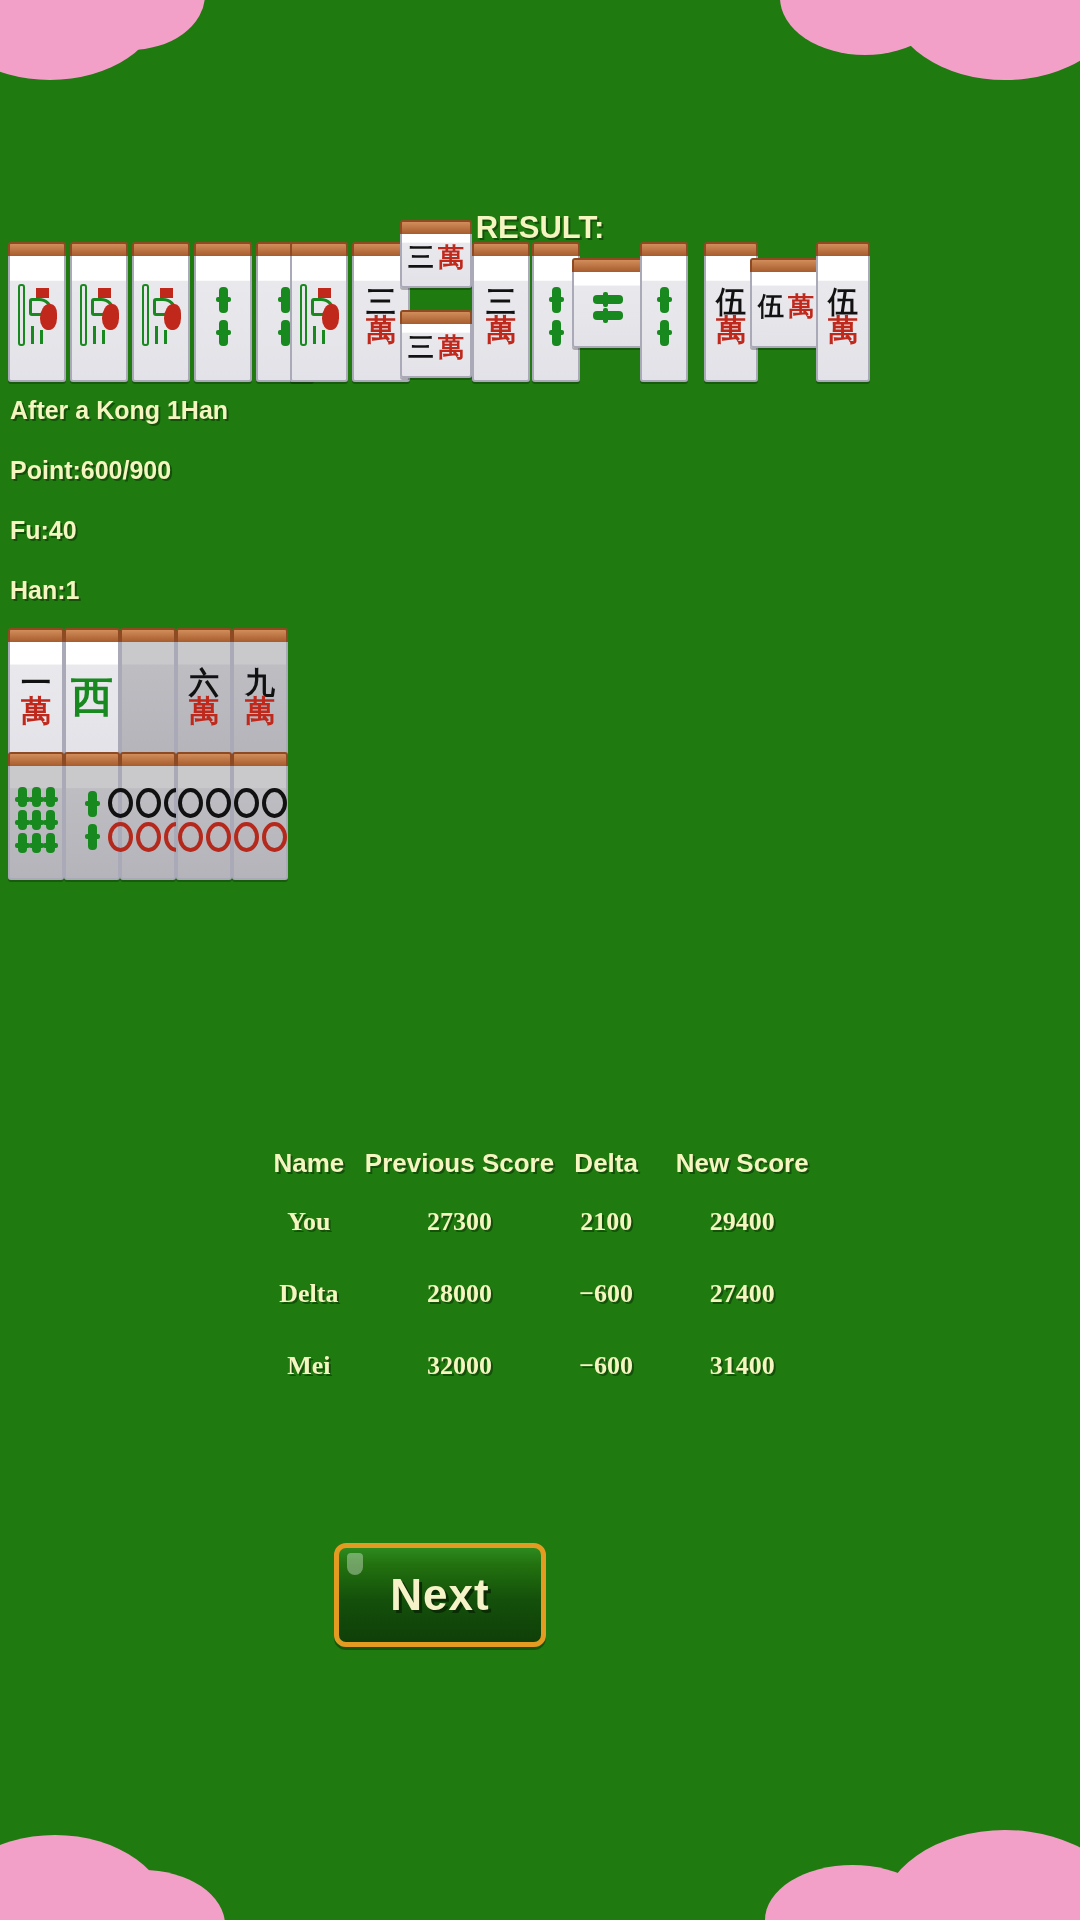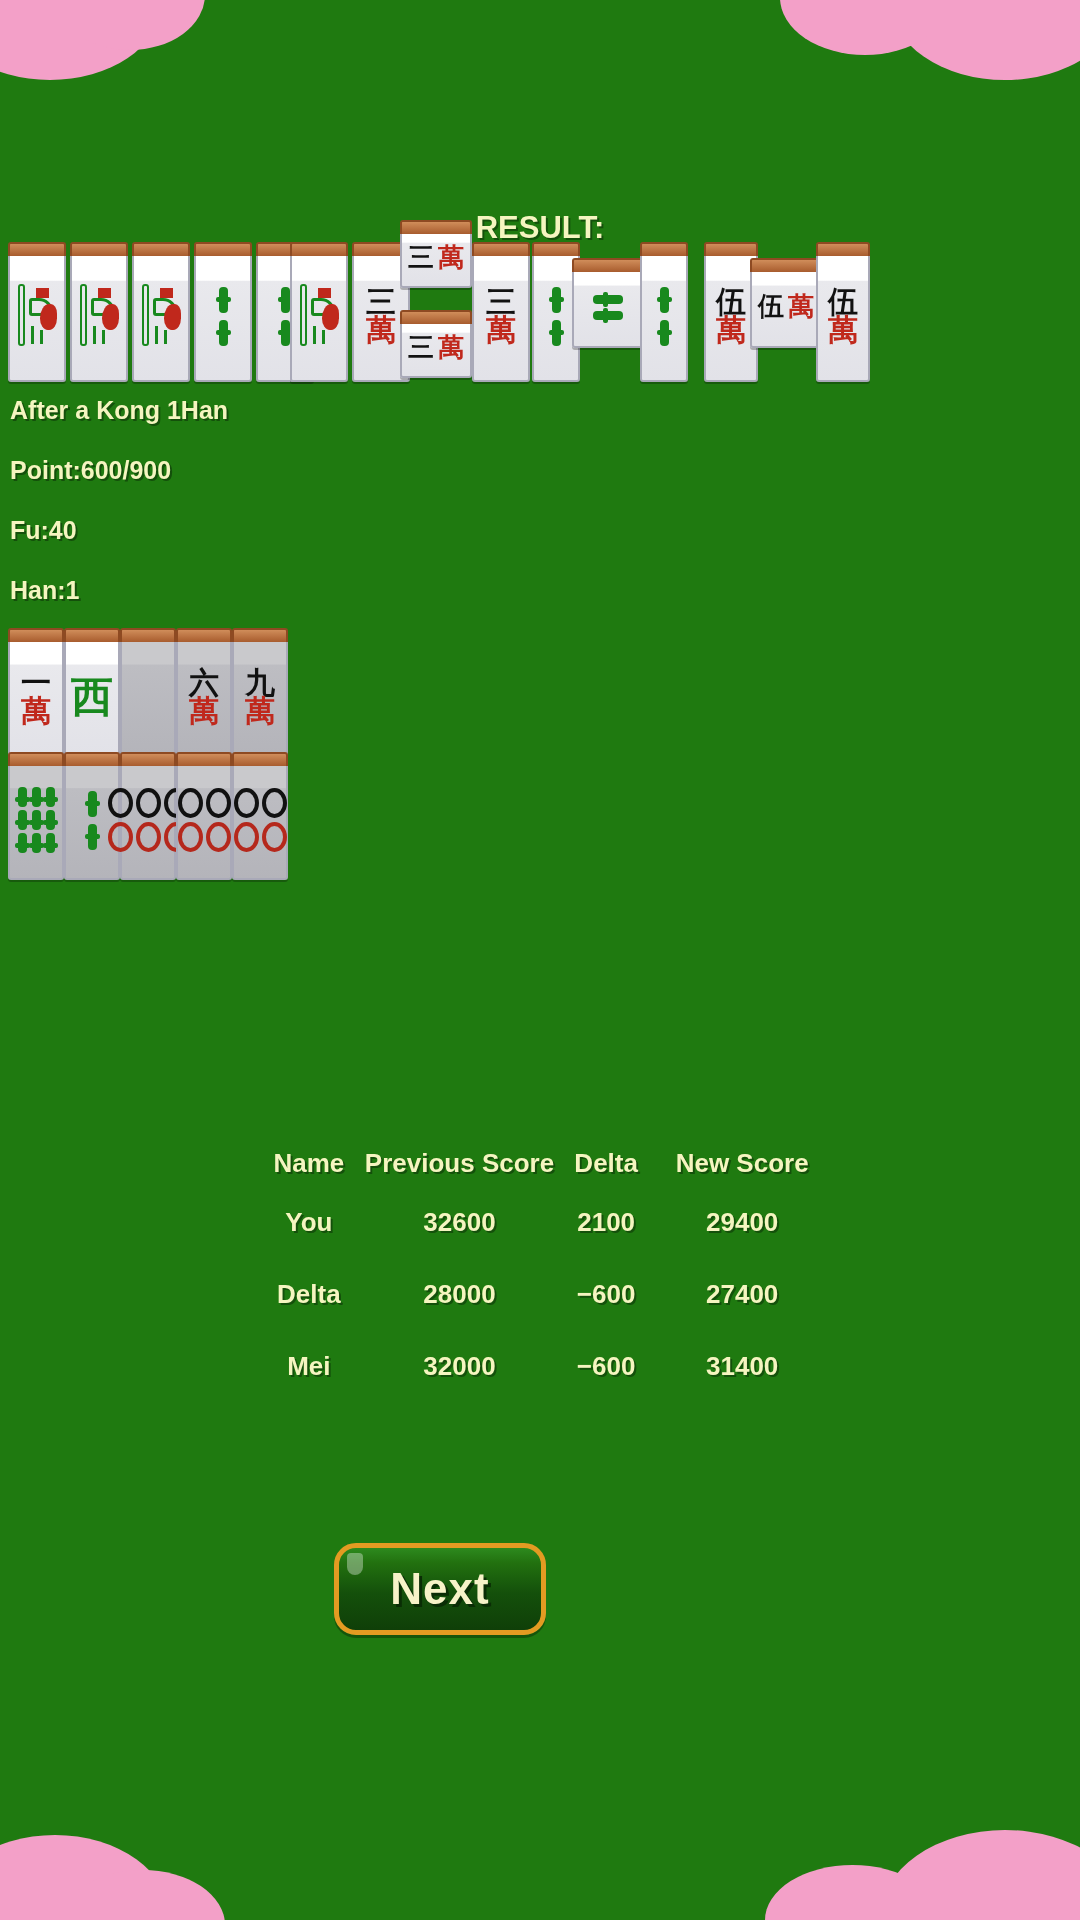--- a/index.html
+++ b/index.html
@@ -91,31 +91,31 @@
   .score-table{
     position:absolute;left:0;right:1px;top:1140px;
     color:#f5f5c0;font-size:26px;font-weight:bold;
     text-shadow:2px 2px 0 #14500b;
     border-collapse:collapse;margin:0 auto;
   }
   .score-table th,.score-table td{
     text-align:center;padding:0;font-weight:bold;white-space:nowrap;
   }
   .score-table th{height:46px;vertical-align:middle;}
-  .score-table td{height:72px;vertical-align:middle;}
+  .score-table td{height:72px;vertical-align:middle;font-family:Liberation Serif, serif;}
   .col-name{width:112px;}
   .col-prev{width:186px;}
   .col-delta{width:104px;}
   .col-new{width:168px;}
 
   
   .next-btn{
-    position:absolute;left:334px;top:1543px;width:212px;height:92px;
+    position:absolute;left:334px;top:1543px;width:212px;height:104px;
     background:linear-gradient(#2d8a1e 0%,#22710f 18%,#14500b 55%,#0f3f08 100%);
-    border:5px solid #e39b22;border-radius:22px;box-sizing:border-box;
+    border:5px solid #e39b22;border-radius:12px;box-sizing:border-box;
     display:flex;align-items:center;justify-content:center;
     box-shadow:0 3px 0 rgba(0,0,0,.3);cursor:pointer;
   }
   .next-btn .gloss{
     position:absolute;left:8px;top:5px;width:16px;height:22px;
     background:rgba(255,255,255,.35);border-radius:4px 4px 8px 8px;
   }
   .next-btn span{
     color:#f7f3c8;font-size:44px;font-weight:bold;
     text-shadow:3px 3px 0 #0a2d05;letter-spacing:1px;
@@ -432,21 +432,21 @@
     <tr>
       <th class="col-name">Name</th>
       <th class="col-prev">Previous Score</th>
       <th class="col-delta">Delta</th>
       <th class="col-new">New Score</th>
     </tr>
   </thead>
   <tbody>
     <tr>
       <td>You</td>
-      <td>32600</td>
+      <td>27300</td>
       <td>2100</td>
       <td>29400</td>
     </tr>
     <tr>
       <td>Delta</td>
       <td>28000</td>
       <td>−600</td>
       <td>27400</td>
     </tr>
     <tr>

